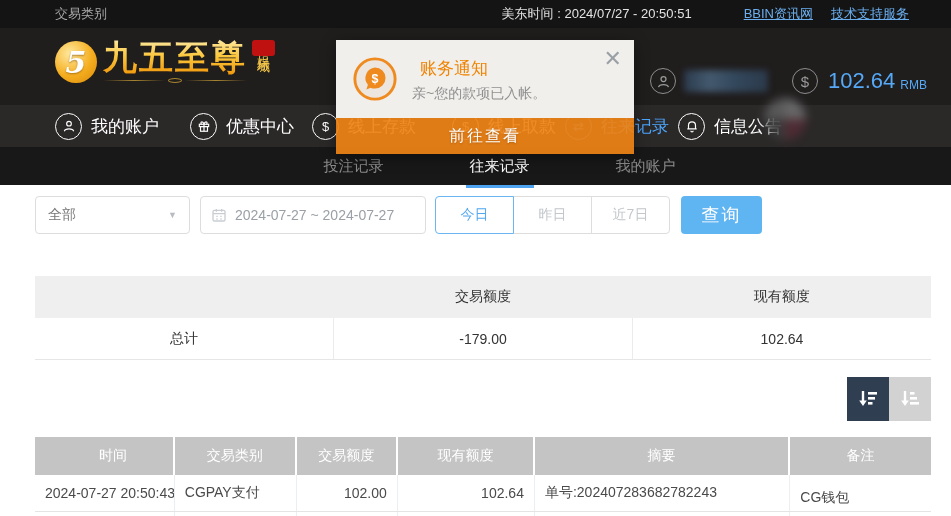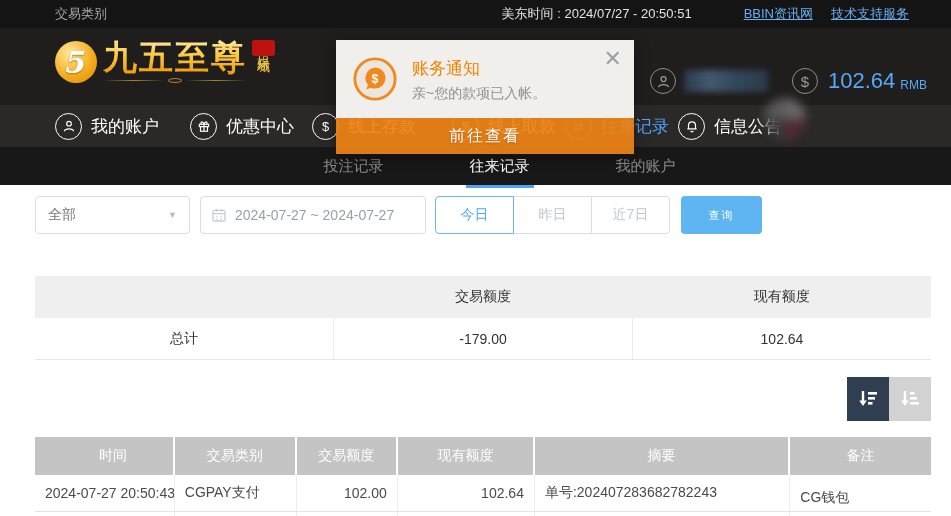--- a/index.html
+++ b/index.html
@@ -67,21 +67,21 @@
   .tab { position:relative; color:#8b8b8b; font-size:15px; cursor:pointer; padding:4px 2px;margin-left:48px; }
   .tab.active { color:#fff; }
   .tab.active::after { content:""; position:absolute; left:-2px; right:-2px; bottom:-8px;
              height:3px; background:#4da3f0; }
 
   
   .popup { position:absolute; left:336px; top:40px; width:298px; z-index:100;
            box-shadow:0 3px 14px rgba(0,0,0,.4); }
   .popup-body { background:#f1efec; height:78px; position:relative; }
   .popup-icon { position:absolute; left:16px; top:16px; }
-  .popup-title { position:absolute; left:76px; top:17px; font-size:17px; color:#f08300; }
+  .popup-title { position:absolute; left:84px; top:17px; font-size:17px; color:#f08300; }
   .popup-msg { position:absolute; left:76px; top:45px; font-size:14px; color:#8f8f8f; }
   .popup-close { position:absolute; right:12px; top:8px; font-size:22px; color:#9aa0a6;
                  cursor:pointer; line-height:1; }
   .popup-btn { height:36px; background:rgba(238,131,21,.93); color:#fff; font-size:16px;
                font-weight:normal; display:flex; align-items:center; justify-content:center;
                letter-spacing:2px; cursor:pointer; text-shadow:0 1px 2px rgba(120,60,0,.45); }
 
   
   .ctl { position:absolute; height:38px; border:1px solid #ddd; border-radius:4px;
          background:#fff; display:flex; align-items:center; font-size:14px; }
@@ -90,21 +90,21 @@
   .date-box { left:200px; top:196px; width:226px; color:#9aa0a6; padding:0 10px; cursor:pointer; }
   .date-box svg { margin-right:8px; }
   .btn-group { position:absolute; left:435px; top:196px; display:flex; }
   .qbtn { width:79px; height:38px; border:1px solid #ddd; background:#fff; color:#c3c7cb;
           font-size:14px; display:flex; align-items:center; justify-content:center;
           cursor:pointer; margin-left:-1px; }
   .qbtn:first-child { border-radius:4px 0 0 4px; margin-left:0; }
   .qbtn:last-child { border-radius:0 4px 4px 0; }
   .qbtn.active { border-color:#6ab5f2; color:#52a8ee; position:relative; z-index:2; }
   .search-btn { position:absolute; left:681px; top:196px; width:81px; height:38px;
-                background:#5fb4f2; border-radius:4px; color:#fff; font-size:11px;
+                background:#5fb4f2; border-radius:4px; color:#fff; font-size:18px;
                 display:flex; align-items:center; justify-content:center; cursor:pointer;
                 letter-spacing:2px; }
 
   
   .summary { position:absolute; left:35px; top:276px; width:896px; font-size:14px; }
   .sum-head { display:flex; height:42px; background:#efefef; color:#333; }
   .sum-head > div { flex:1; display:flex; align-items:center; justify-content:center; }
   .sum-row { display:flex; height:42px; background:#fff; border-bottom:1px solid #e6e6e6;
              color:#333; }
   .sum-row > div { flex:1; display:flex; align-items:center; justify-content:center;

